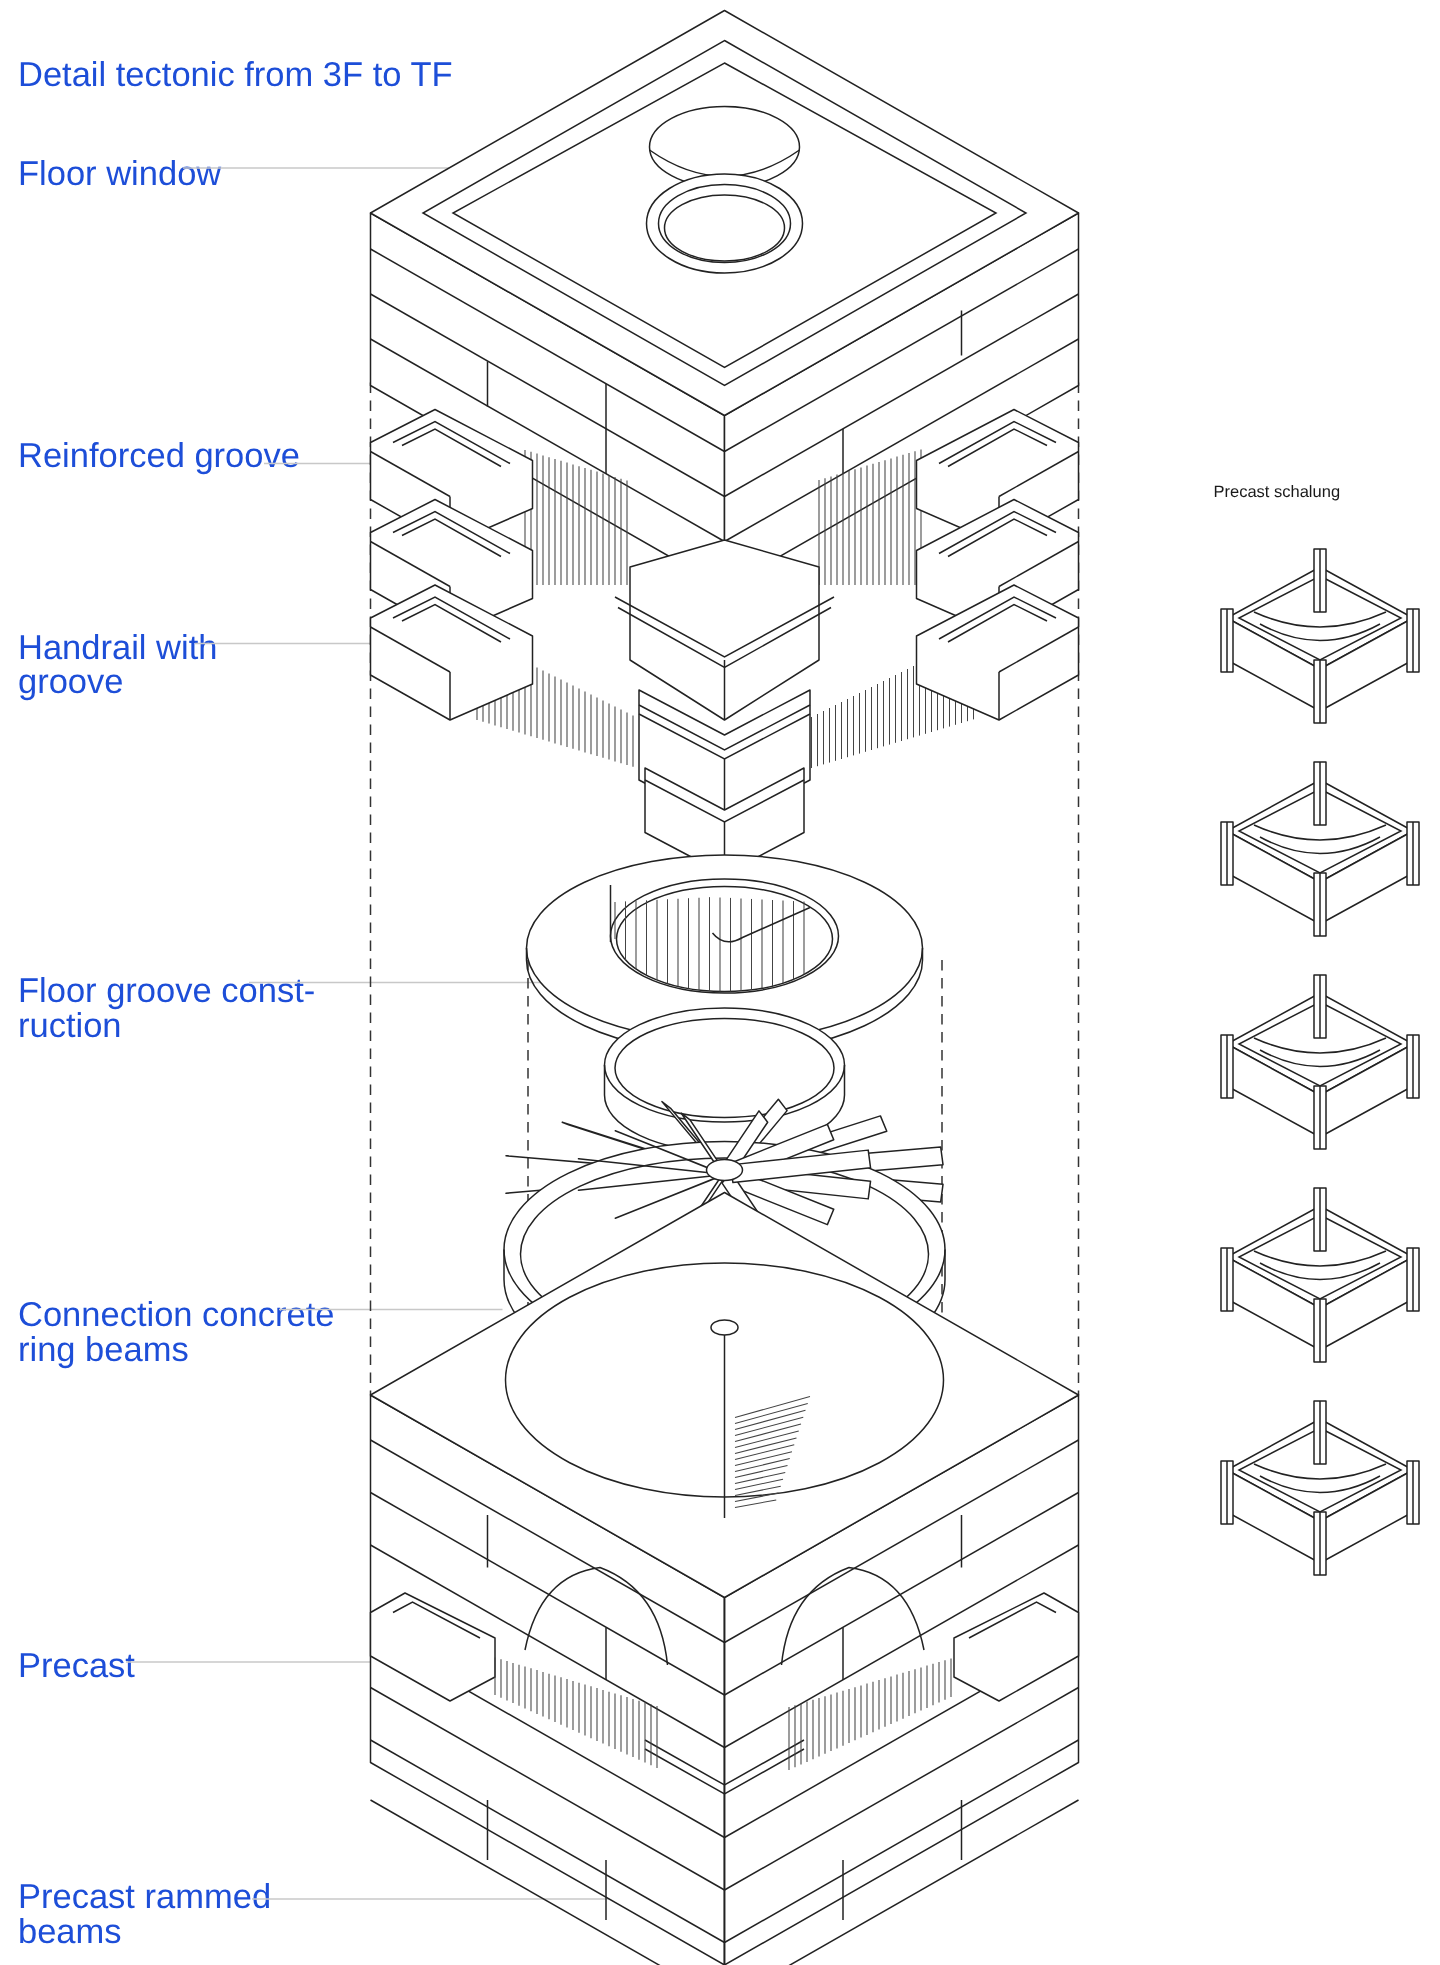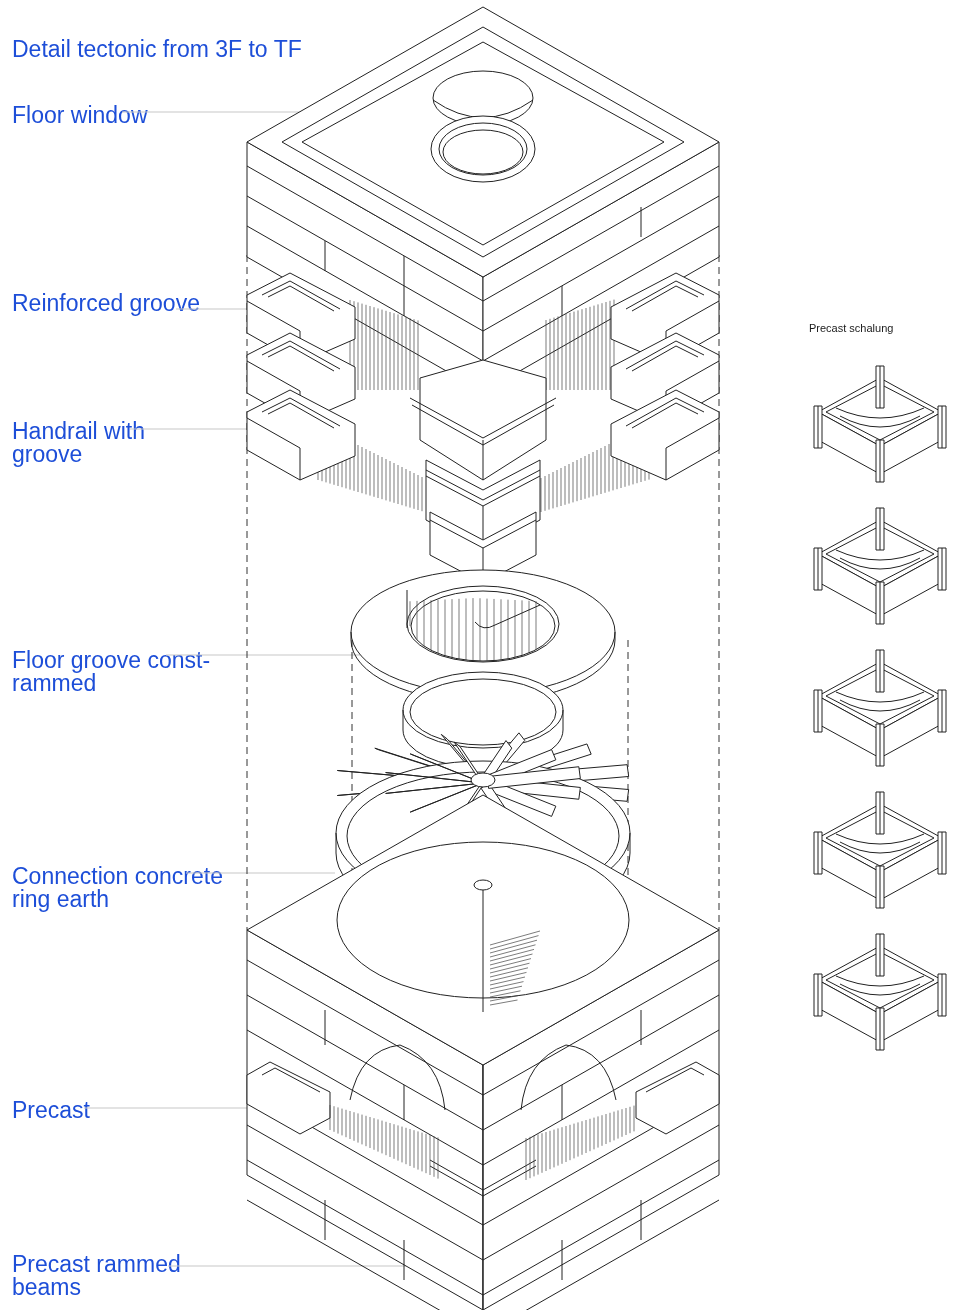--- a/index.html
+++ b/index.html
@@ -27,25 +27,25 @@
 </div>
 <div class="label" style="left:12px;top:292px">
   <span>Reinforced groove</span>
 </div>
 <div class="label" style="left:12px;top:420px">
   <span class="line2">Handrail with</span>
   <span class="line2">groove</span>
 </div>
 <div class="label" style="left:12px;top:649px">
   <span class="line2">Floor groove const-</span>
-  <span class="line2">rammed</span>
+  <span class="line2">ruction</span>
 </div>
 <div class="label" style="left:12px;top:865px">
   <span class="line2">Connection concrete</span>
-  <span class="line2">ring earth</span>
+  <span class="line2">ring beams</span>
 </div>
 <div class="label" style="left:12px;top:1099px">
   <span>Precast</span>
 </div>
 <div class="label" style="left:12px;top:1253px">
   <span class="line2">Precast rammed</span>
   <span class="line2">beams</span>
 </div>
 
 <div id="side-title">Precast schalung</div>

